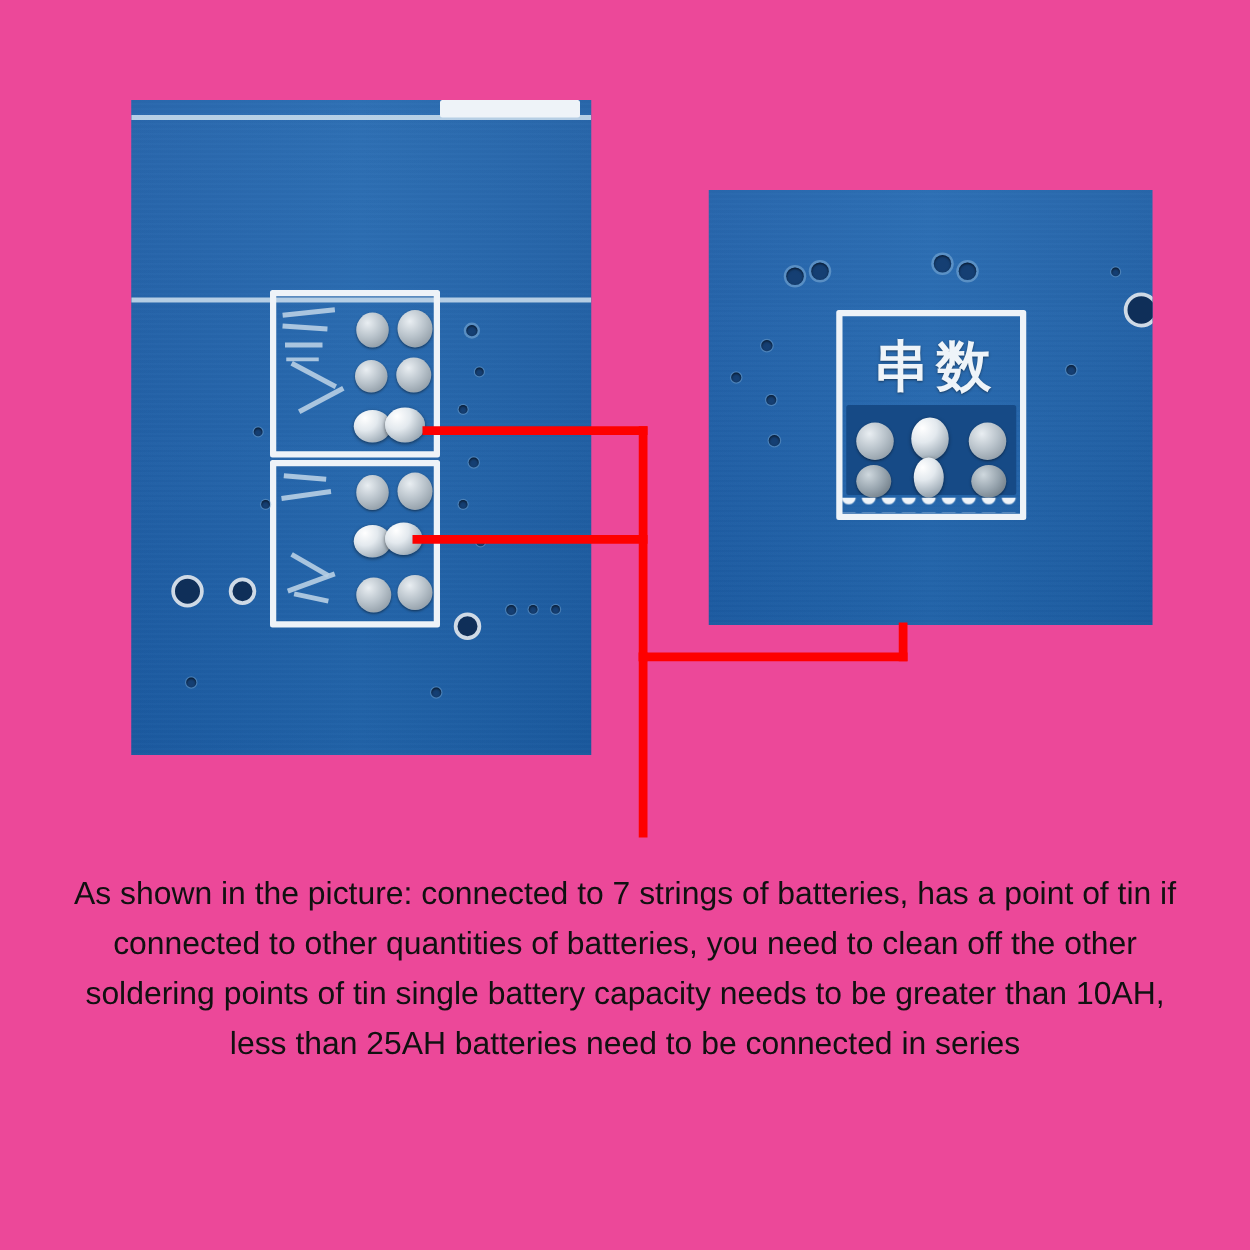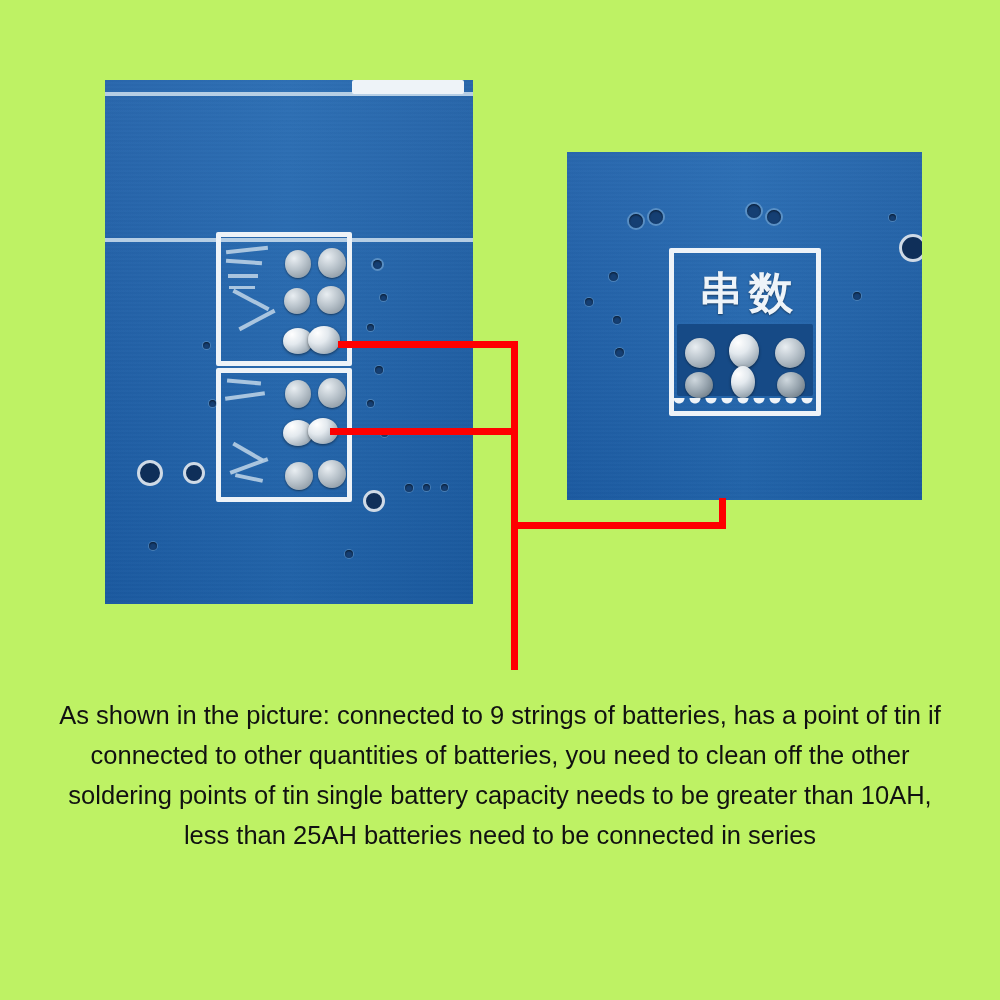--- a/index.html
+++ b/index.html
@@ -10,21 +10,21 @@
   body {
     width: 1000px;
     height: 1000px;
     font-family: "Liberation Sans", sans-serif;
     overflow: hidden;
   }
   #stage {
     position: relative;
     width: 1000px;
     height: 1000px;
-    background: #bef264;
+    background: #ec4899;
   }
 
   
   .pcb {
     position: absolute;
     overflow: hidden;
     background: #1f63ac;
   }
   .pcb.left {
     left: 105px;
@@ -243,15 +243,15 @@
   <div class="red" style="left:330px; top:428px; width:188px; height:7px;"></div>
 
   <div class="red" style="left:511px; top:341px; width:7px; height:188px;"></div>
 
   <div class="red" style="left:511px; top:522px; width:215px; height:7px;"></div>
 
   <div class="red" style="left:719px; top:498px; width:7px; height:31px;"></div>
 
   <div class="red" style="left:511px; top:522px; width:7px; height:148px;"></div>
 
-  <div id="caption">As shown in the picture: connected to 9 strings of batteries, has a point of tin if connected to other quantities of batteries, you need to clean off the other soldering points of tin single battery capacity needs to be greater than 10AH, less than 25AH batteries need to be connected in series</div>
+  <div id="caption">As shown in the picture: connected to 7 strings of batteries, has a point of tin if connected to other quantities of batteries, you need to clean off the other soldering points of tin single battery capacity needs to be greater than 10AH, less than 25AH batteries need to be connected in series</div>
 
 </div>
 
 </body></html>

